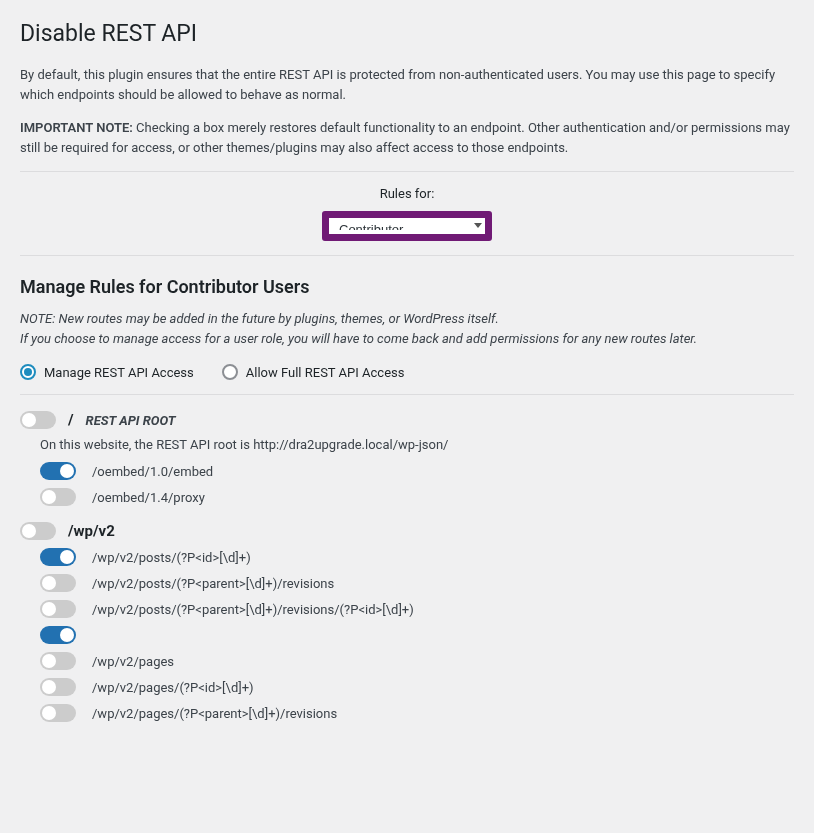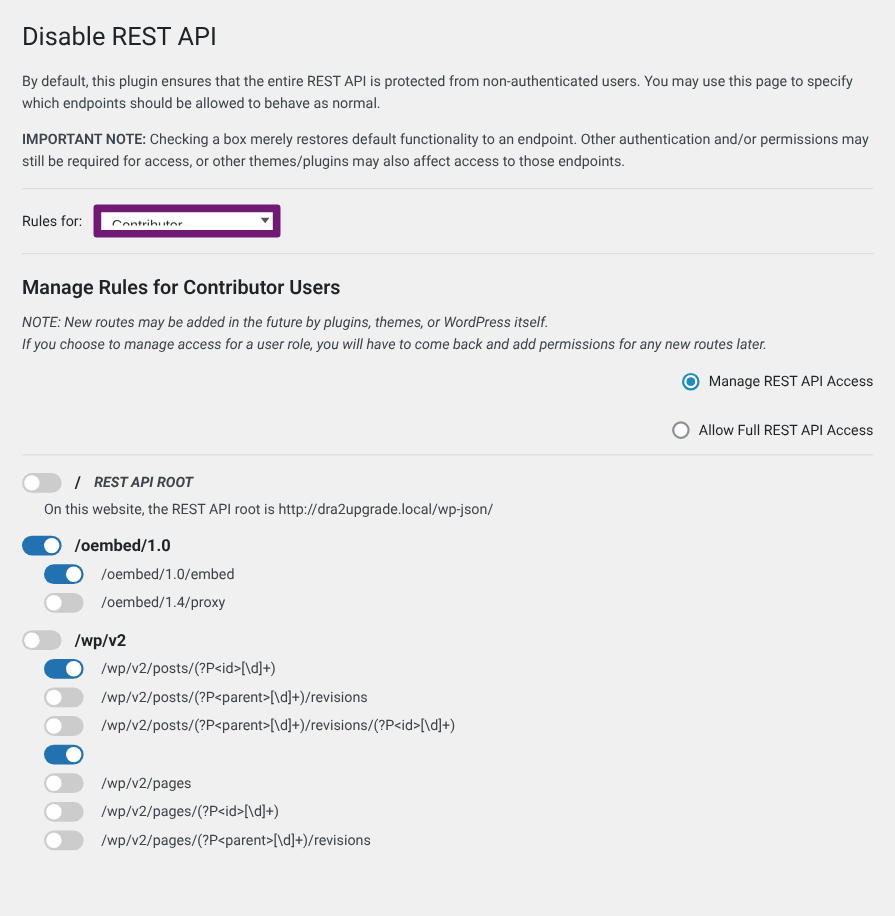--- a/index.html
+++ b/index.html
@@ -33,20 +33,21 @@
     hr {
       border: none;
       border-top: 1px solid #dcdcde;
       margin: 14px 0;
     }
     .rules-row {
       display: flex;
       align-items: center;
       gap: 10px;
       margin: 14px 0;
+      flex-direction: column;
     }
     .rules-row label {
       font-size: 13px;
       color: #1d2327;
     }
     .select-wrap {
       position: relative;
       display: inline-block;
     }
     select {
@@ -80,23 +81,22 @@
     .subnote {
       font-style: italic;
       font-size: 13px;
       color: #3c434a;
       line-height: 1.5;
       margin-bottom: 16px;
     }
     .radio-row {
       display: flex;
       gap: 28px;
-      align-items: flex-end;
+      align-items: flex-start;
       margin-bottom: 8px;
-      flex-direction: column;
     }
     .radio-item {
       display: flex;
       align-items: center;
       gap: 8px;
       font-size: 13px;
       color: #1d2327;
     }
     .radio {
       width: 16px; height: 16px;
@@ -217,26 +217,20 @@
       <div class="knob"></div>
     </div>
   <span class="label">/</span>
   <span class="sublabel">REST API ROOT</span>
 </div>
 <p class="route-desc">
   <span>On this website, the REST API root is </span><strong>http://dra2upgrade.local/wp-json/</strong>
 </p>
 
 <div id="groups">
-    <div class="route-header">
-    <div class="toggle on">
-        <div class="knob"></div>
-      </div>
-    <span class="label">/oembed/1.0</span>
-    </div>
     <div class="toggle-row toggle-sub">
       <div class="toggle on">
         <div class="knob"></div>
       </div>
       <span class="sub-route">/oembed/1.0/embed</span>
     </div>
     <div class="toggle-row toggle-sub">
       <div class="toggle ">
         <div class="knob"></div>
       </div>

